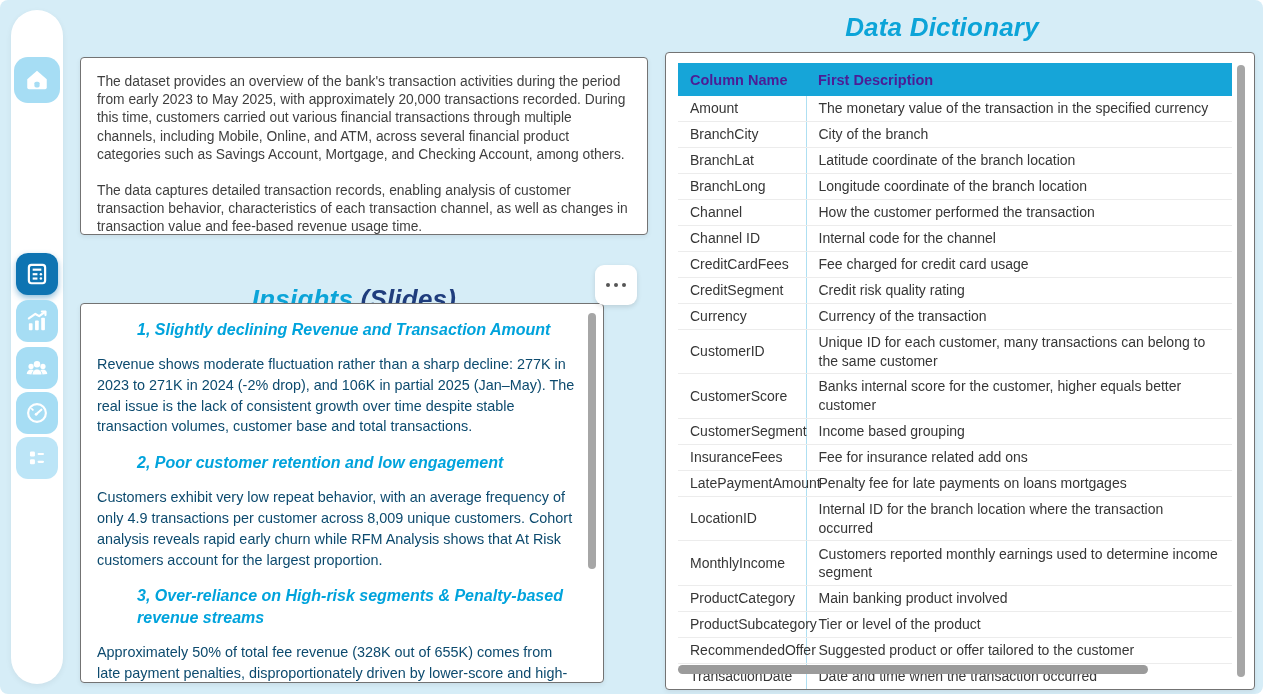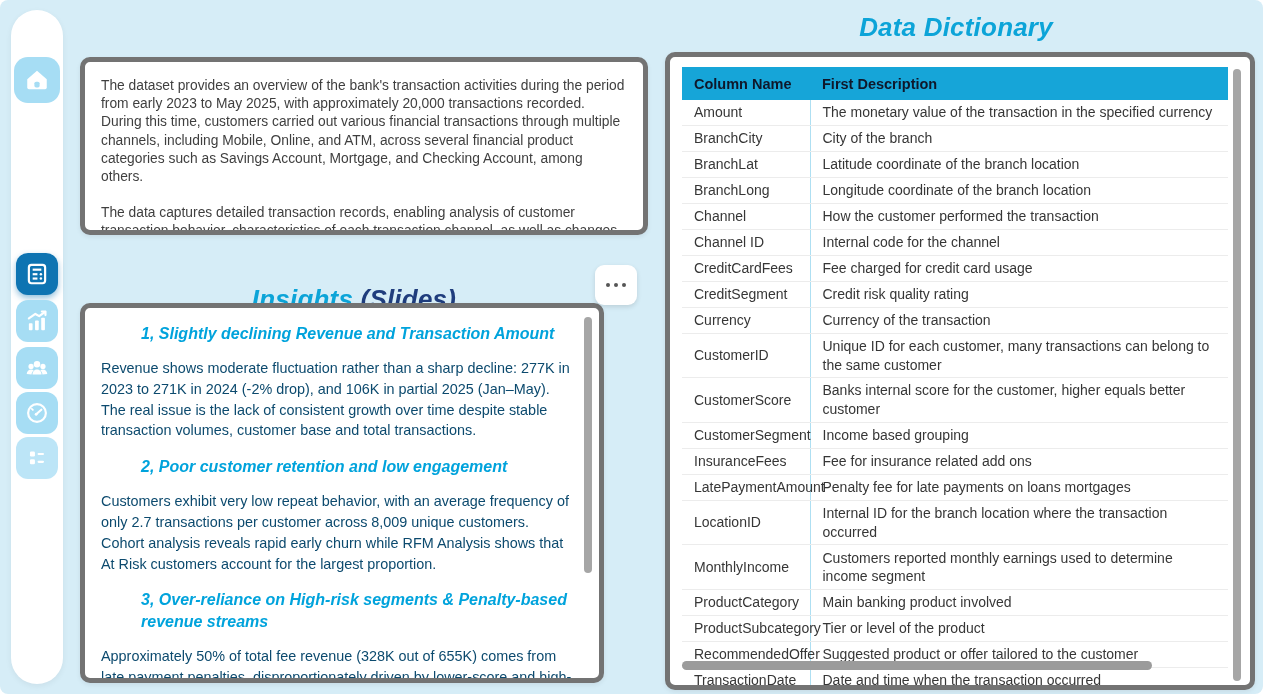--- a/index.html
+++ b/index.html
@@ -16,22 +16,22 @@
   .nav-btn.home   { top:47px; width:46px; height:46px; left:3px; border-radius:14px; }
   .nav-btn.report { top:243px; background:#0e74b2; box-shadow:0 3px 6px rgba(14,116,178,.45); }
   .nav-btn.chart  { top:290px; }
   .nav-btn.users  { top:337px; }
   .nav-btn.gauge  { top:382px; }
   .nav-btn.list   { top:427px; background:#bce5f7; }
 
   
   .panel-title { position:absolute; font-style:italic; font-weight:bold; font-size:26px;
                  color:#0ca4d8; text-align:center; letter-spacing:.2px; }
-  .card { position:absolute; background:#ffffff; border-radius:10px;
-          border:5px solid #737373; box-shadow:0 2px 5px rgba(0,0,0,.07); overflow:hidden; }
+  .card { position:absolute; background:#ffffff; border-radius:4px;
+          border:1px solid #737373; box-shadow:0 2px 5px rgba(0,0,0,.07); overflow:hidden; }
 
   
   .title-bg { left:80px; top:14px; width:568px;margin-top:41px; }
   .bg-card  { left:80px; top:57px; width:568px; height:178px; padding:15px 16px; }
   .bg-card p { font-size:13.8px; line-height:18.2px; color:#3f3f3f; margin-bottom:18px; }
 
   
   .title-insights { left:80px; top:284px; width:552px; }
   .slides-link { color:#1f3d7d; text-decoration:underline; cursor:pointer; }
   .navy { color:#1f3d7d; font-size:14px; }
@@ -40,24 +40,24 @@
               display:flex; align-items:center; justify-content:center; gap:4px; cursor:pointer; z-index:5; }
   .more-btn .dot { width:4px; height:4px; border-radius:50%; background:#555; }
   .insights-card { left:80px; top:303px; width:524px; height:380px; padding:0 26px 0 16px; }
   .insight-heading { color:#00a3dc; font-weight:bold; font-style:italic; font-size:16px;
                      margin:15px 0 13px 0; padding-left:40px; line-height:22px; }
   .insight-body { font-size:14.4px; line-height:20.8px; color:#0c4a6e; margin-bottom:6px; }
   .vscroll { position:absolute; width:8px; border-radius:4px; background:#a6a6a6; }
   .insights-vscroll { right:7px; top:9px; height:256px; }
 
   
-  .title-dict { left:661px; top:12px; width:590px;font-style:italic; }
+  .title-dict { left:647px; top:12px; width:590px;font-style:italic; }
   .dict-card  { left:665px; top:52px; width:590px; height:638px; padding:10px 22px 0 12px; }
   .dict-table { width:100%; border-collapse:collapse; table-layout:fixed; }
-  .dict-table th { background:#16a5d8; color:#0f172a; font-weight:bold; font-size:14.5px;
+  .dict-table th { background:#16a5d8; color:#4c1d95; font-weight:bold; font-size:14.5px;
                    text-align:left; padding:8px 12px; height:33px; }
   .dict-table th:first-child { width:128px; }
   .dict-table td { font-size:14px; color:#363636; padding:3.2px 12px; line-height:18.6px;
                    border-bottom:1px solid #ececec; vertical-align:middle; }
   .dict-table td.col-desc { border-left:1px solid #aedff2; }
   .dict-vscroll { right:9px; top:12px; height:612px; }
   .hscroll { position:absolute; left:12px; bottom:15px; width:470px; height:9px;
              border-radius:5px; background:#9b9b9b; }
 </style>
 </head>
@@ -132,21 +132,21 @@
     <span class="dot"></span>
   </div>
   <div class="card insights-card">
     <div>
         <div>
           <div class="insight-heading">1, Slightly declining Revenue and Transaction Amount</div>
           <p class="insight-body">Revenue shows moderate fluctuation rather than a sharp decline: 277K in 2023 to 271K in 2024 (-2% drop), and 106K in partial 2025 (Jan–May). The real issue is the lack of consistent growth over time despite stable transaction volumes, customer base and total transactions.</p>
         </div>
         <div>
           <div class="insight-heading">2, Poor customer retention and low engagement</div>
-          <p class="insight-body">Customers exhibit very low repeat behavior, with an average frequency of only 2.7 transactions per customer across 8,009 unique customers. Cohort analysis reveals rapid early churn while RFM Analysis shows that At Risk customers account for the largest proportion.</p>
+          <p class="insight-body">Customers exhibit very low repeat behavior, with an average frequency of only 4.9 transactions per customer across 8,009 unique customers. Cohort analysis reveals rapid early churn while RFM Analysis shows that At Risk customers account for the largest proportion.</p>
         </div>
         <div>
           <div class="insight-heading">3, Over-reliance on High-risk segments &amp; Penalty-based revenue streams</div>
           <p class="insight-body">Approximately 50% of total fee revenue (328K out of 655K) comes from late payment penalties, disproportionately driven by lower-score and high-risk customers (Very Poor segment and low customer scores generates outsized fees). This creates revenue volatility</p>
         </div>
       </div>
     <div class="vscroll insights-vscroll"></div>
   </div>
 
   <h1 class="panel-title title-dict">Data Dictionary</h1>

